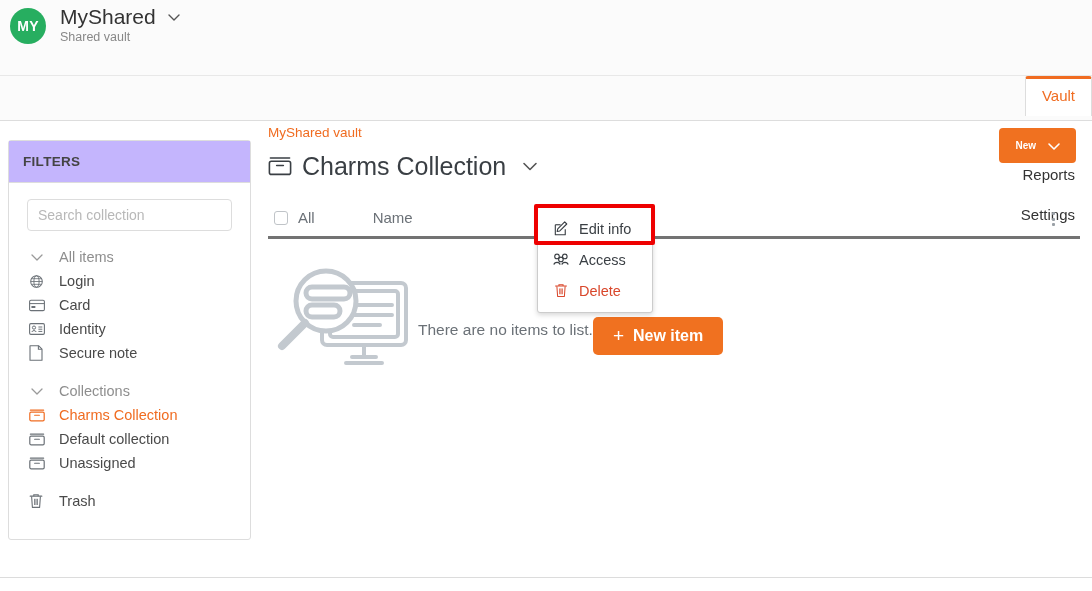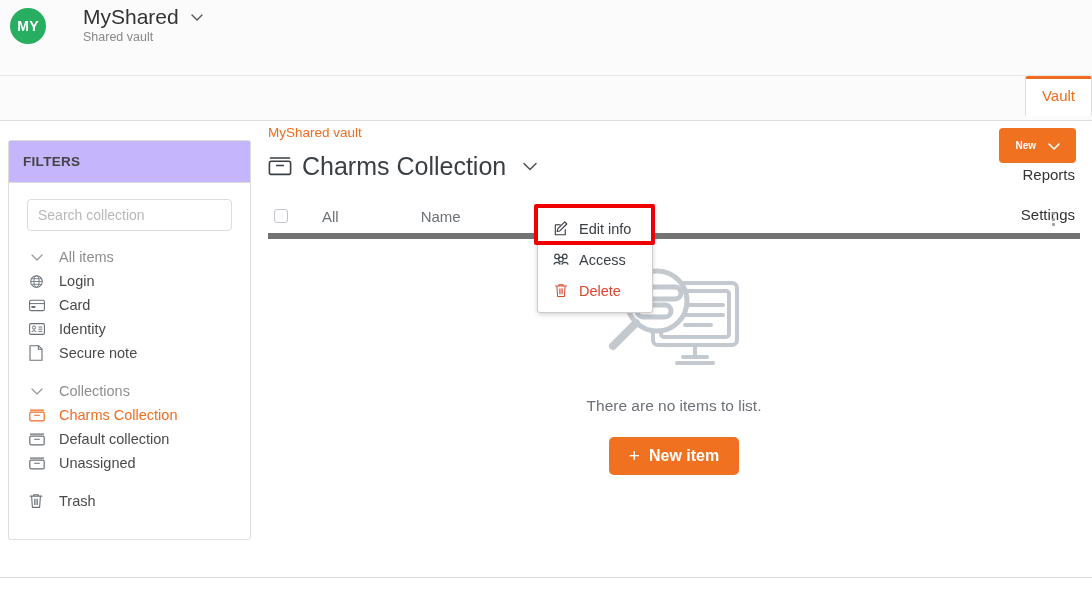--- a/index.html
+++ b/index.html
@@ -14,21 +14,21 @@
 
   
   .topbar {
     position: absolute; left: 0; top: 0;
     width: 1092px; height: 76px;
     background: #fbfbfb;
     border-bottom: 1px solid #e8e8e8;
   }
   .org-block {
     position: absolute; left: 10px; top: 5px;
-    display: flex; align-items: flex-start; gap: 23px;
+    display: flex; align-items: flex-start;
   }
   .avatar {
     width: 36px; height: 36px; border-radius: 50%;
     background: #27ae60;
     color: #ffffff;
     font-size: 14px; font-weight: bold;
     display: flex; align-items: center; justify-content: center;
     letter-spacing: .3px;
     margin-top: 3px;
   }
@@ -156,24 +156,23 @@
     cursor: pointer;
     font-weight: bold;
   }
   .btn-new .chev { margin-left: 10px; display: inline-flex; }
 
   
   .table-head {
     margin-top: 26px;
     height: 32px;
     display: flex; align-items: center;
-    border-bottom: 6px solid #737373;
+    border-bottom: 3px solid #737373;
     padding-bottom: 8px;
     position: relative;
-    gap: 24px;
   }
   .chk {
     width: 14px; height: 14px;
     border: 1px solid #c0c4c8;
     border-radius: 3px;
     background: #ffffff;
     margin-right: 10px;
     margin-left: 6px;
     cursor: pointer;
   }
@@ -188,21 +187,21 @@
     cursor: pointer;
   }
   .kebab i {
     display: block; width: 3px; height: 3px;
     background: #9aa0a6; border-radius: 1px;
   }
 
   
   .empty {
     margin-top: 24px;
-    display: flex; flex-direction: column;
+    display: flex; 
     align-items: center;
   }
   .empty-text {
     font-size: 15.5px; color: #6b7177;
     margin-top: 10px;
   }
   .btn-newitem {
     margin-top: 22px;
     background: #f07120;
     color: #ffffff;

